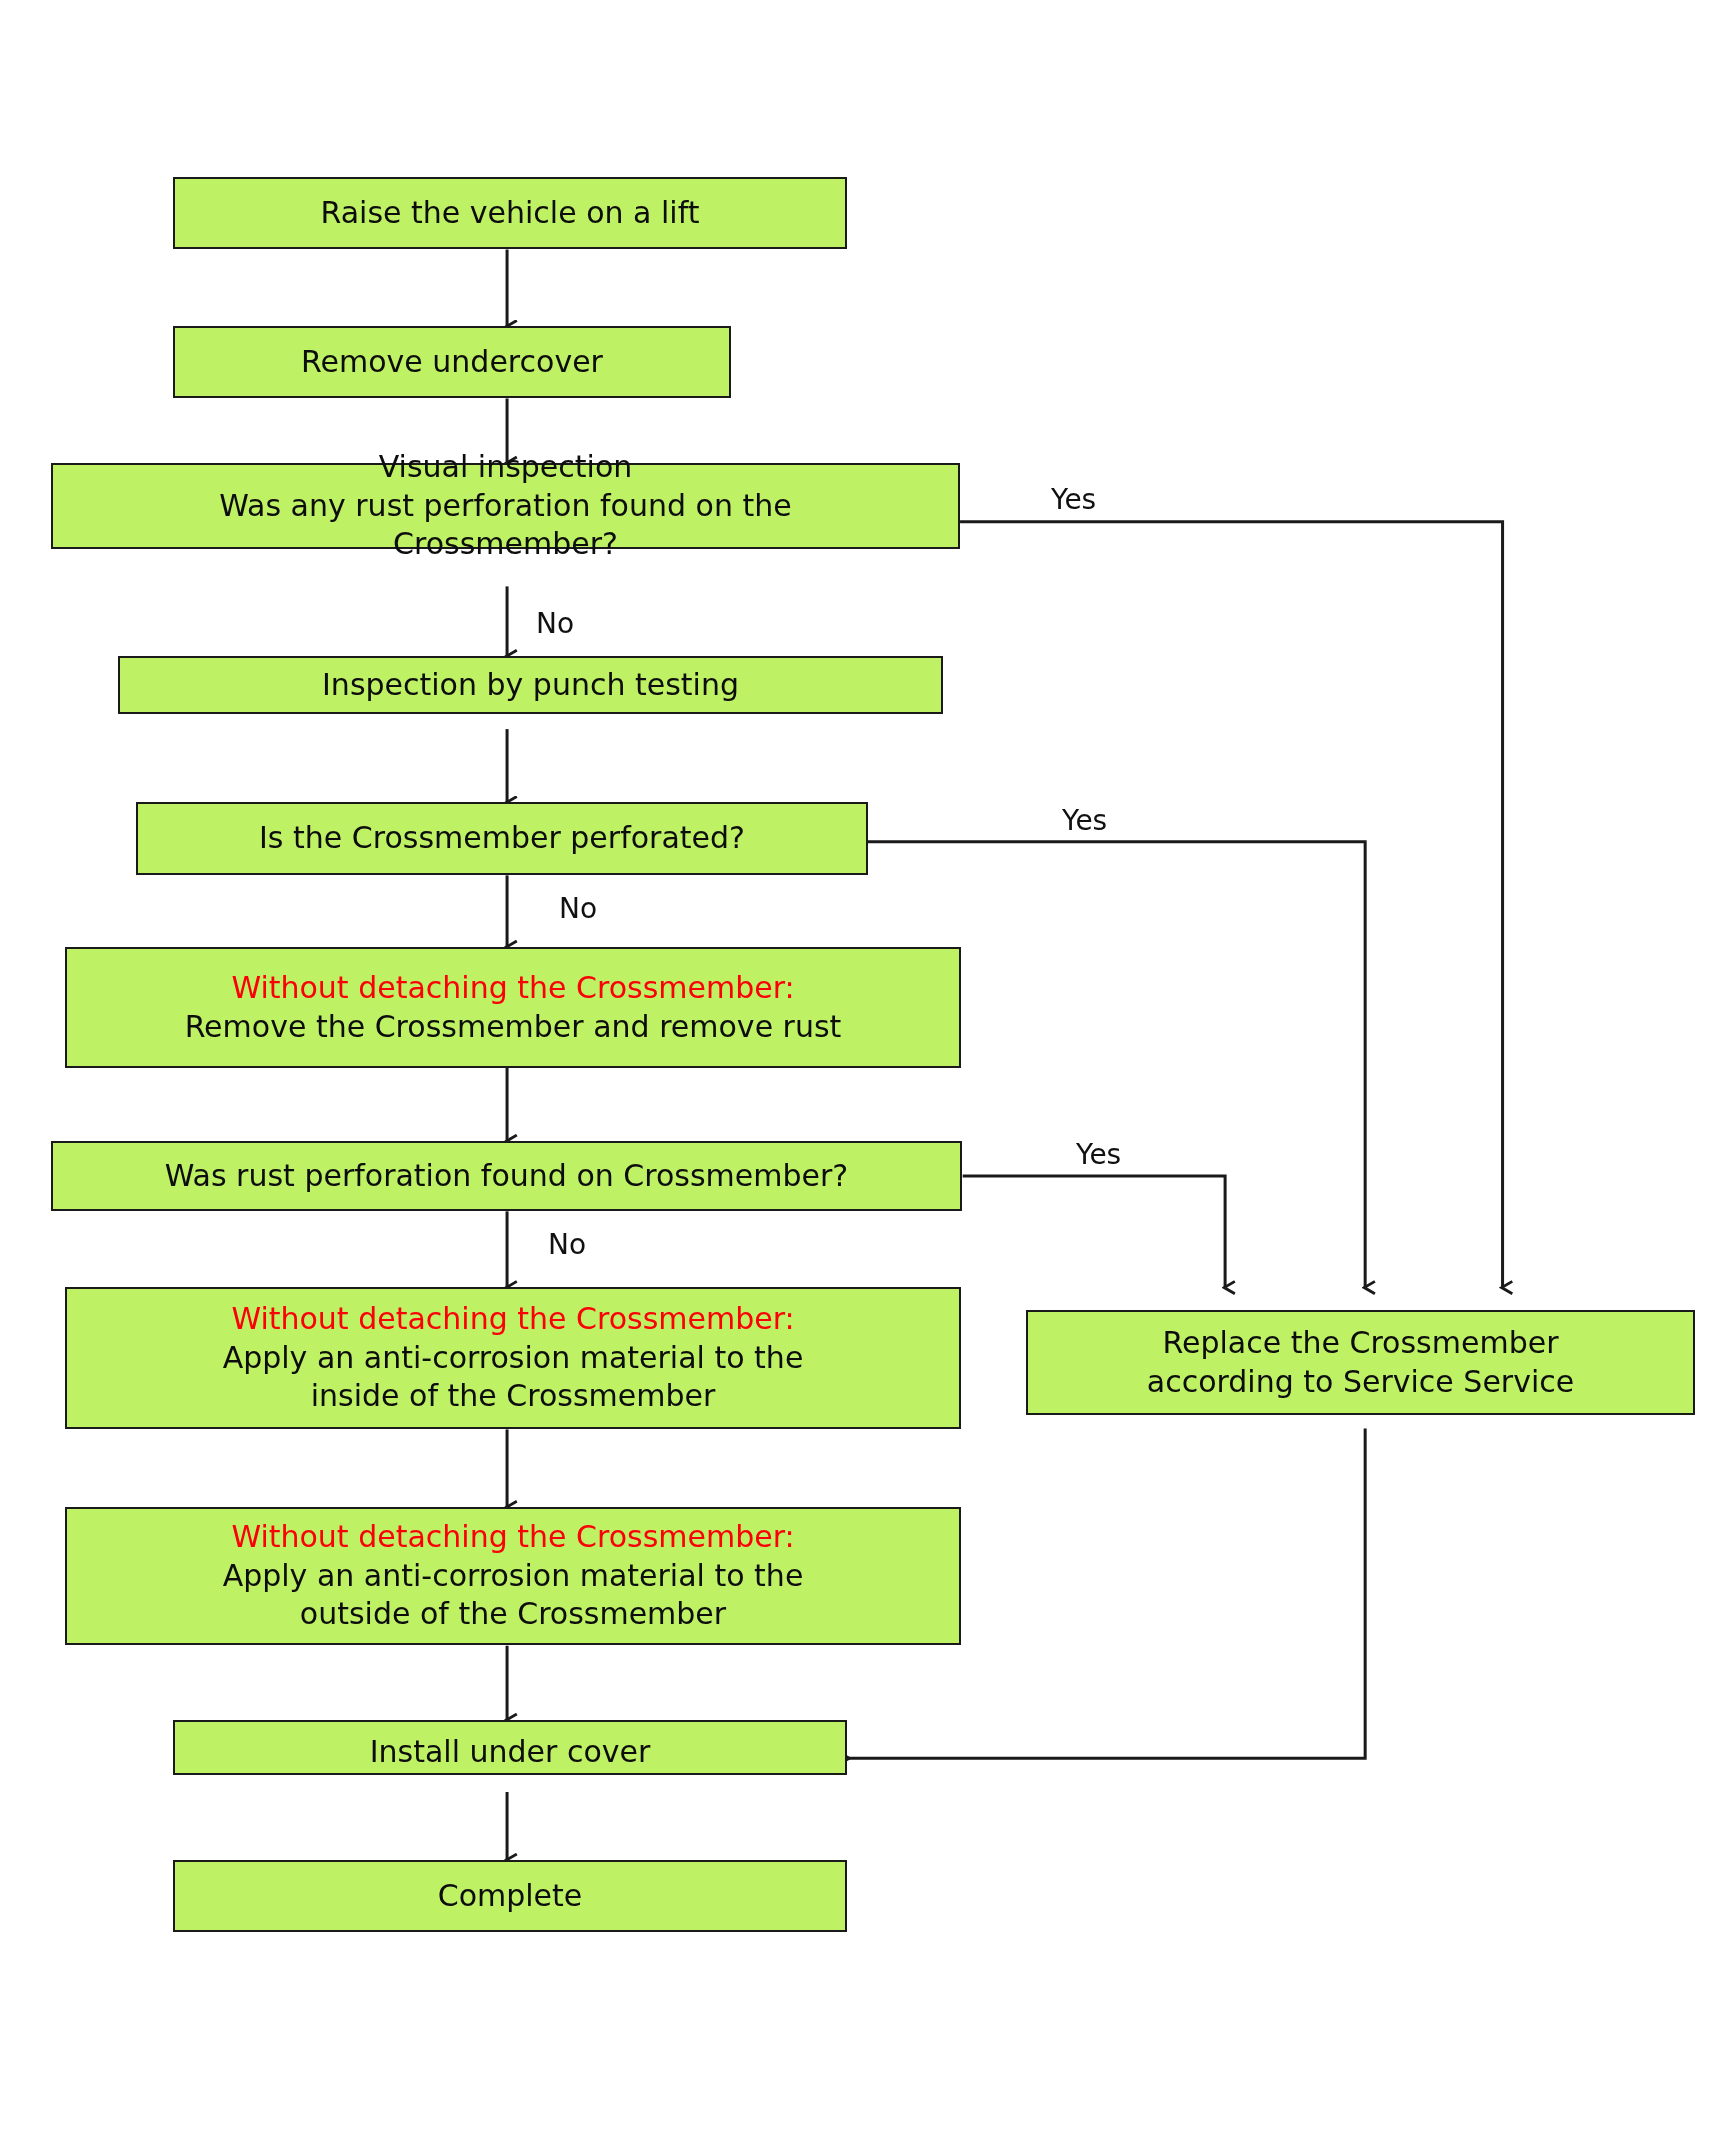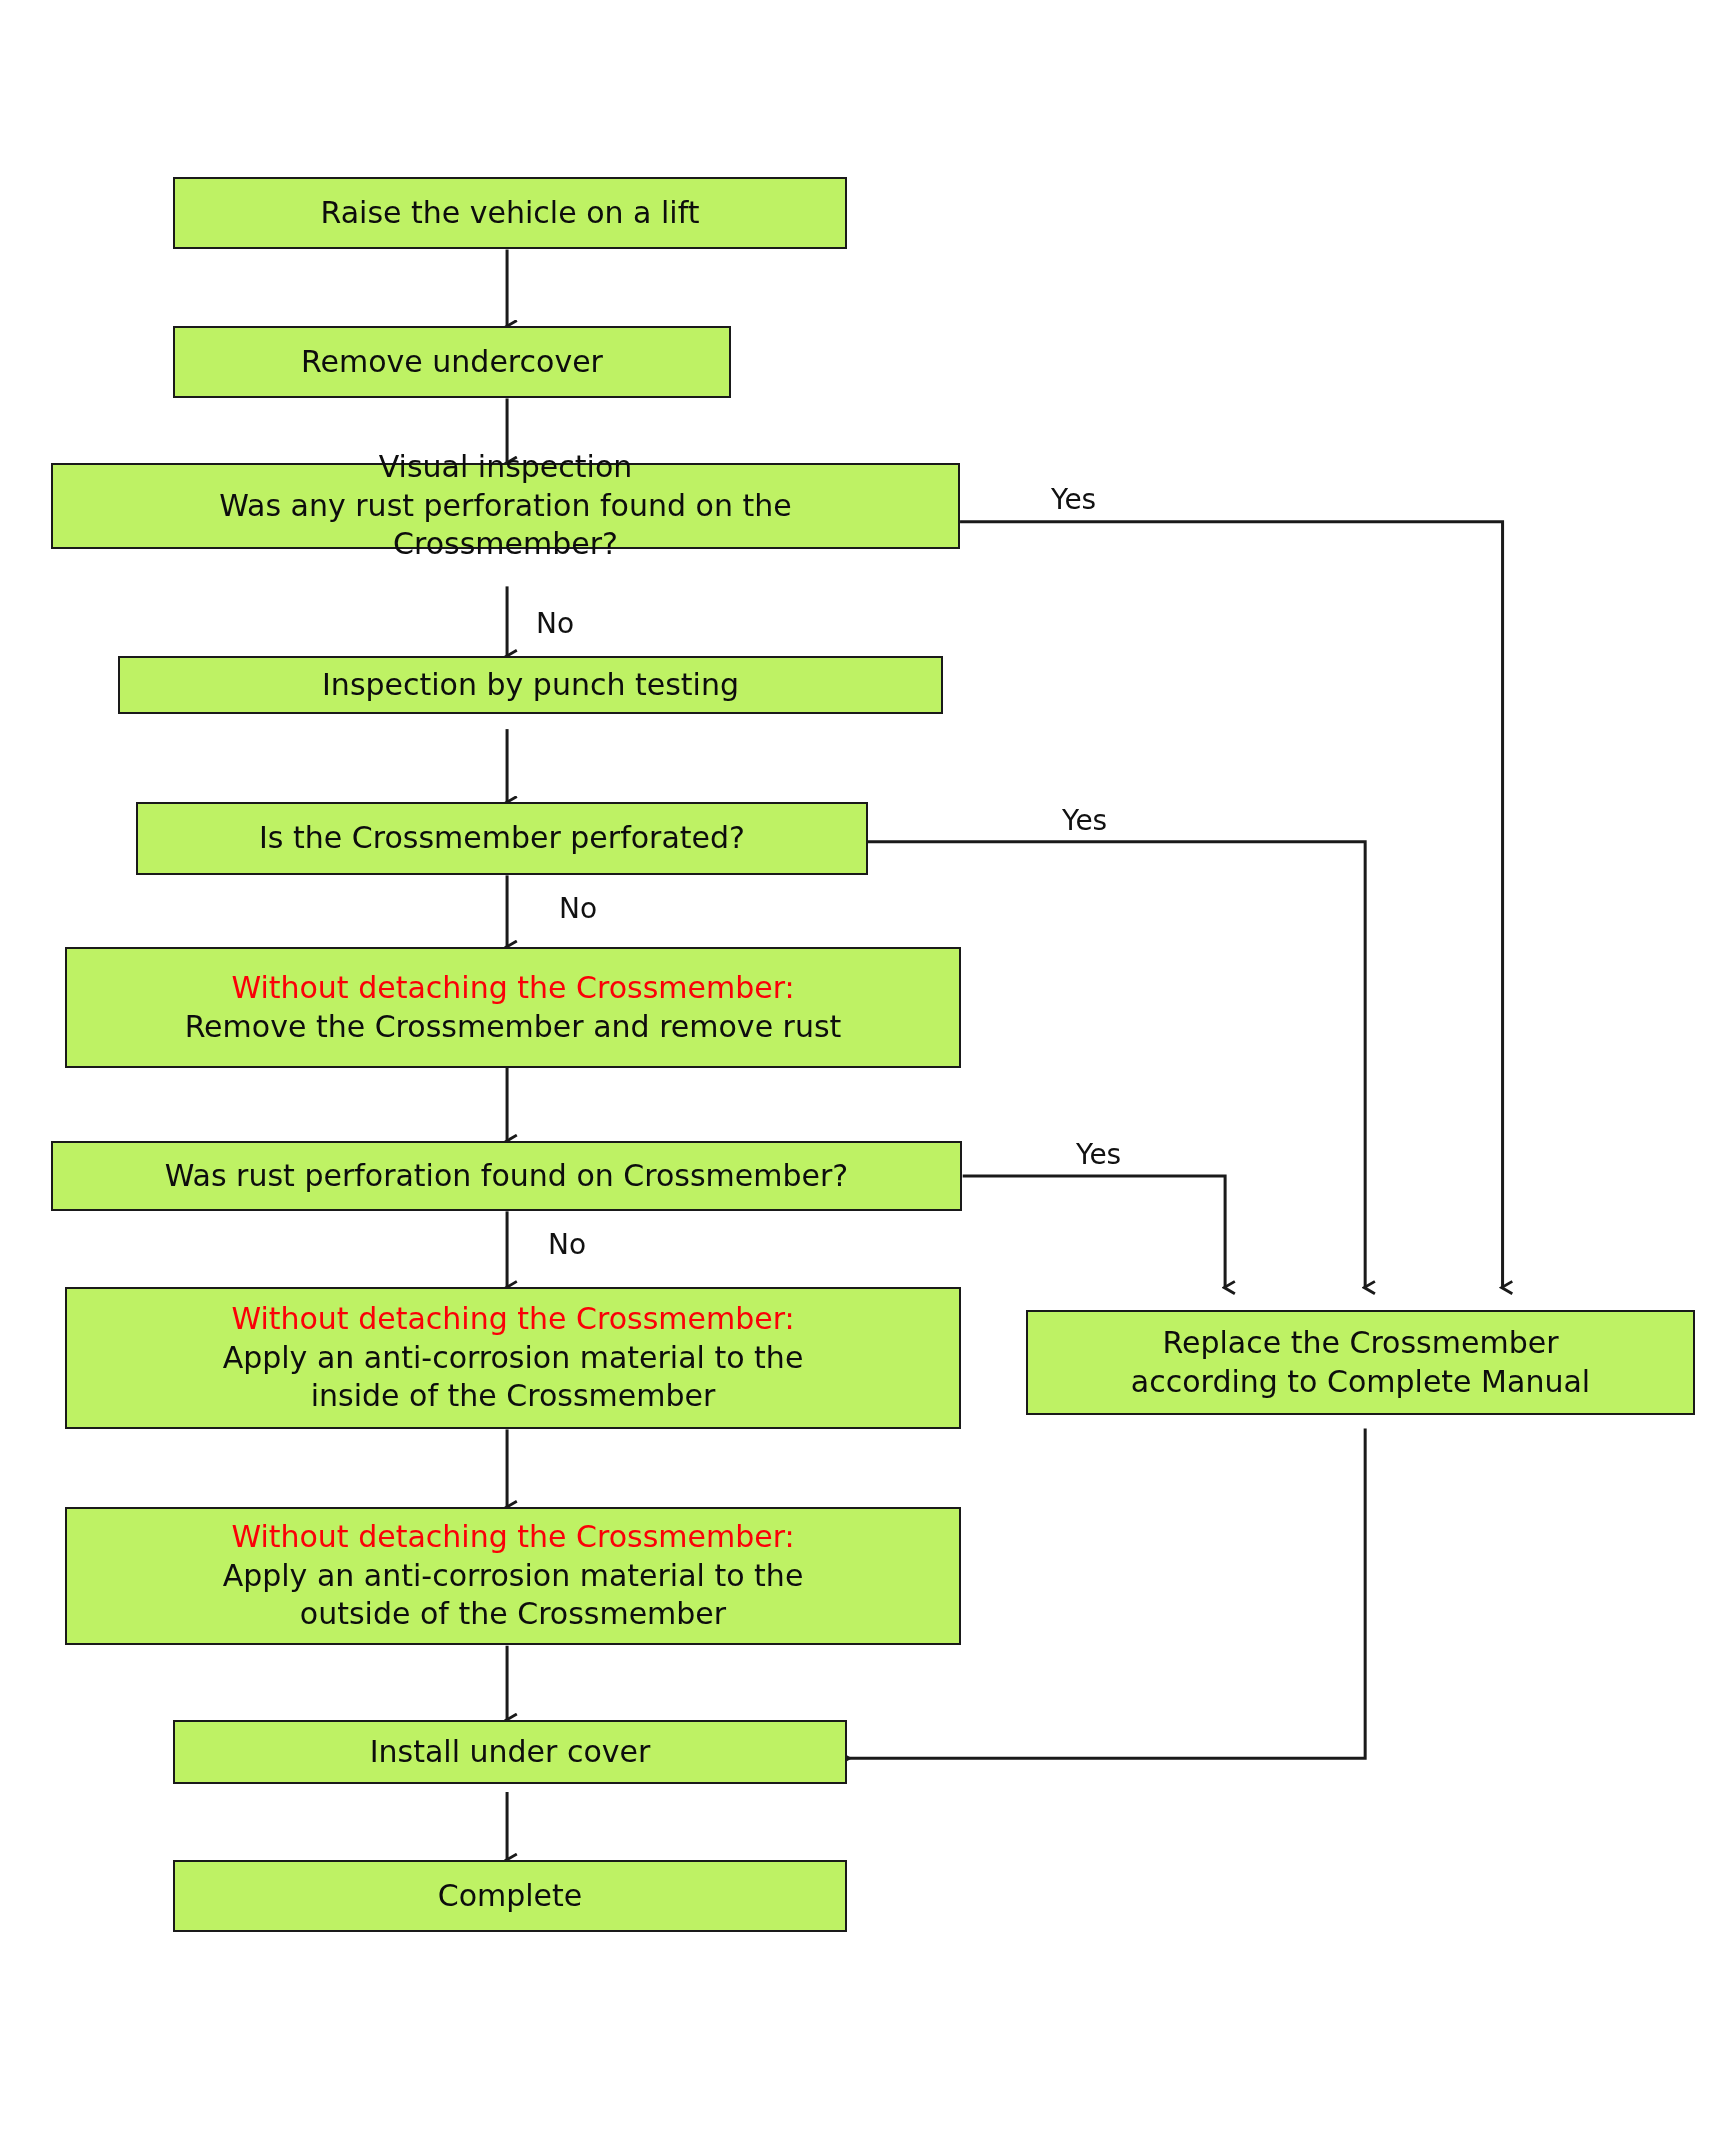--- a/index.html
+++ b/index.html
@@ -133,31 +133,31 @@
     <span class="node-line">Apply an anti-corrosion material to the</span>
     <span class="node-line">inside of the Crossmember</span>
   </div>
 
   <div class="node-box" style="left:65px; top:1507px; width:896px; height:138px;">
     <span class="node-line red">Without detaching the Crossmember:</span>
     <span class="node-line">Apply an anti-corrosion material to the</span>
     <span class="node-line">outside of the Crossmember</span>
   </div>
 
-  <div class="node-box" style="left:173px; top:1720px; width:674px; height:64px;">
+  <div class="node-box" style="left:173px; top:1720px; width:674px; height:55px;justify-content:flex-end;">
     <span class="node-line">Install under cover</span>
   </div>
 
   <div class="node-box" style="left:173px; top:1860px; width:674px; height:72px;">
     <span class="node-line">Complete</span>
   </div>
 
   <div class="node-box" style="left:1026px; top:1310px; width:669px; height:105px;">
     <span class="node-line">Replace the Crossmember</span>
-    <span class="node-line">according to Complete Manual</span>
+    <span class="node-line">according to Service Service</span>
   </div>
 
   <div class="edge-label" style="left:1051px; top:483px;">Yes</div>
 
   <div class="edge-label" style="left:536px; top:607px;">No</div>
 
   <div class="edge-label" style="left:1062px; top:804px;">Yes</div>
 
   <div class="edge-label" style="left:559px; top:892px;">No</div>
 

